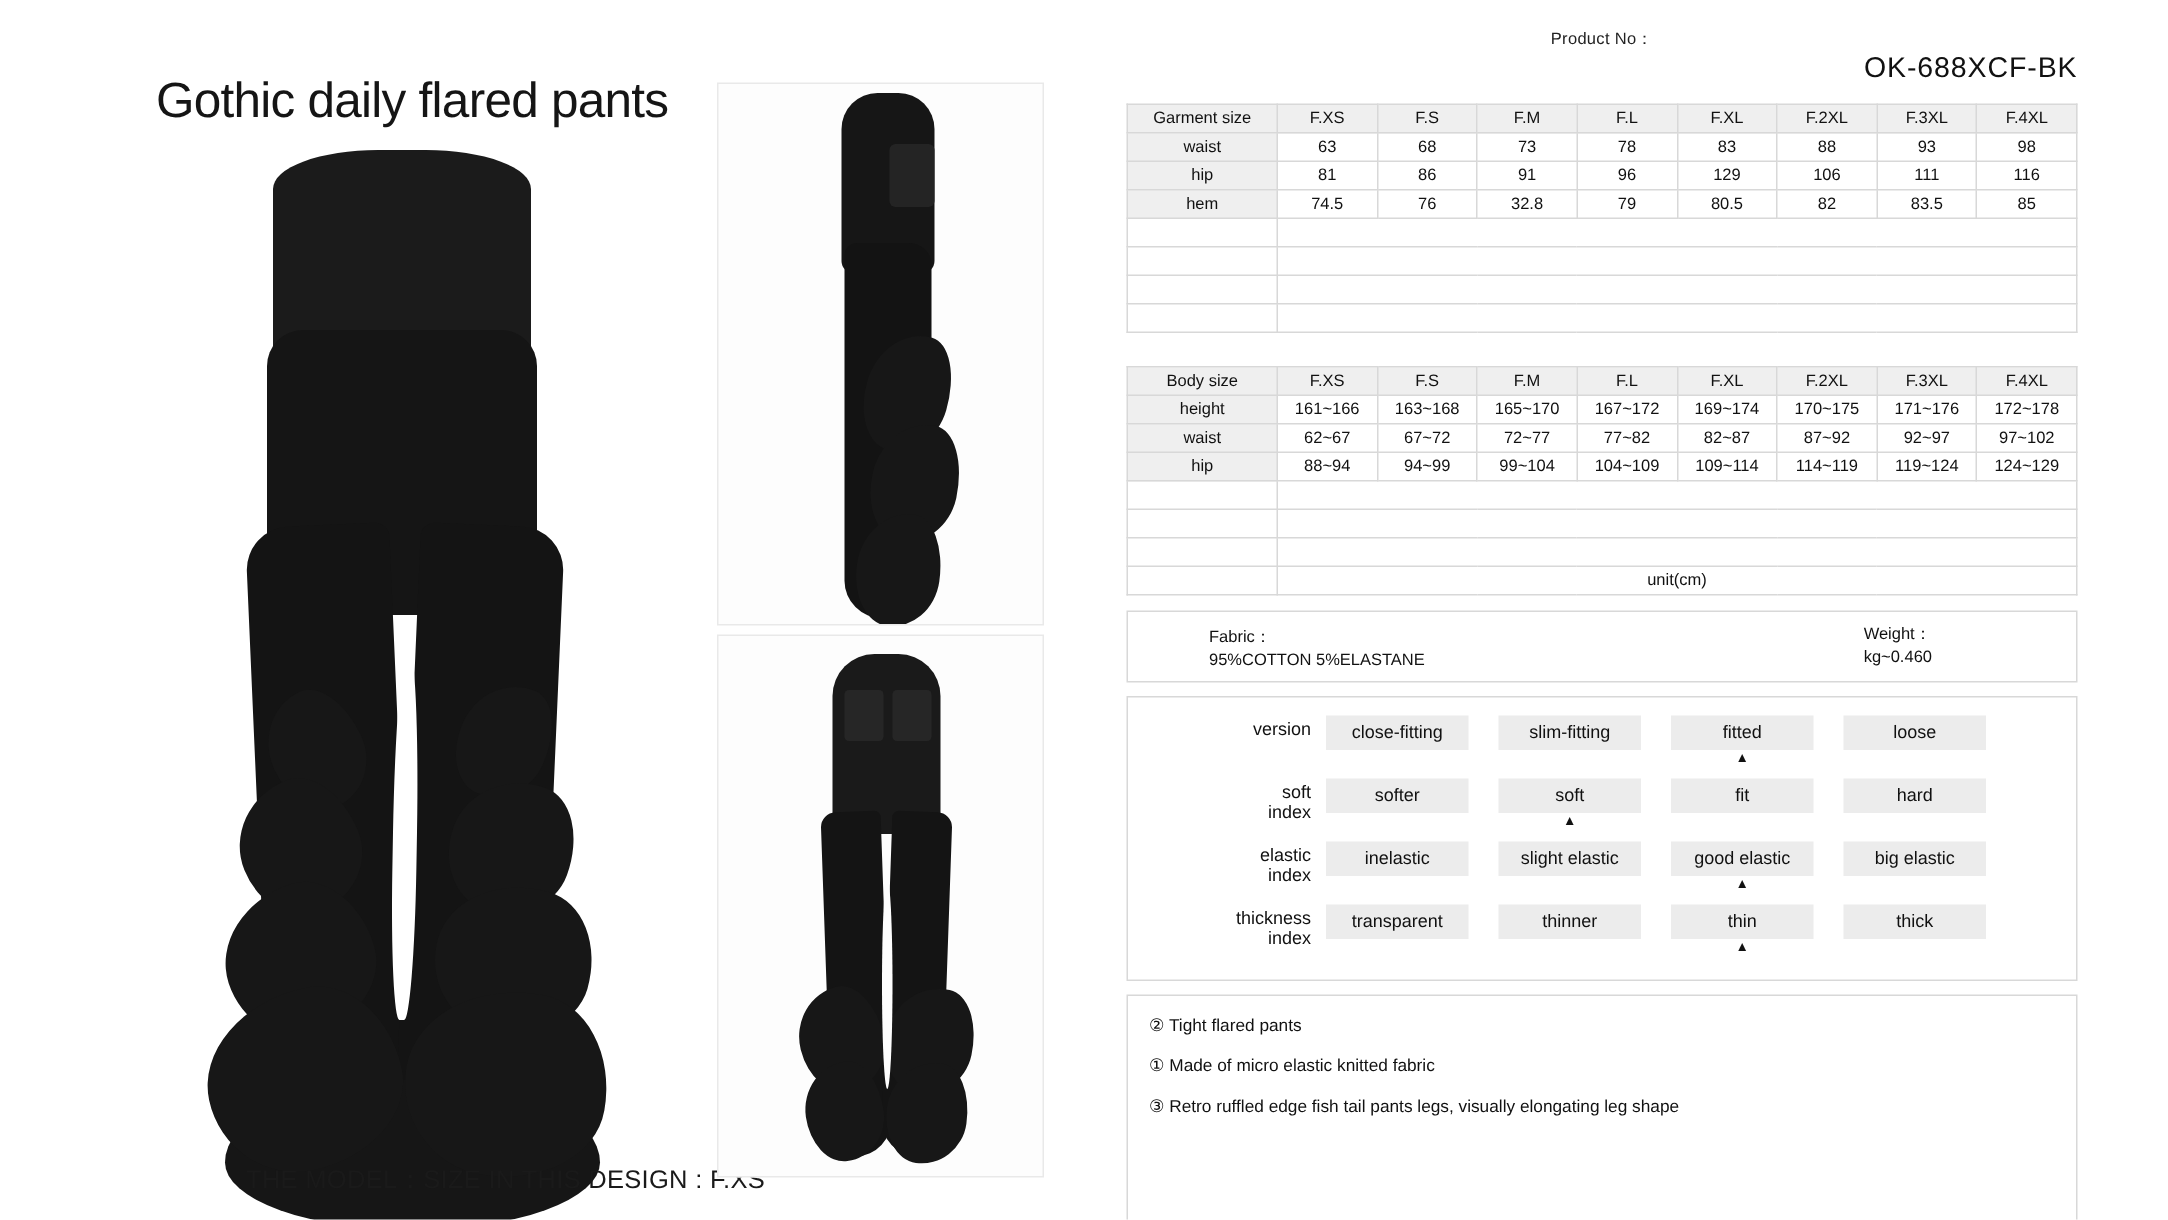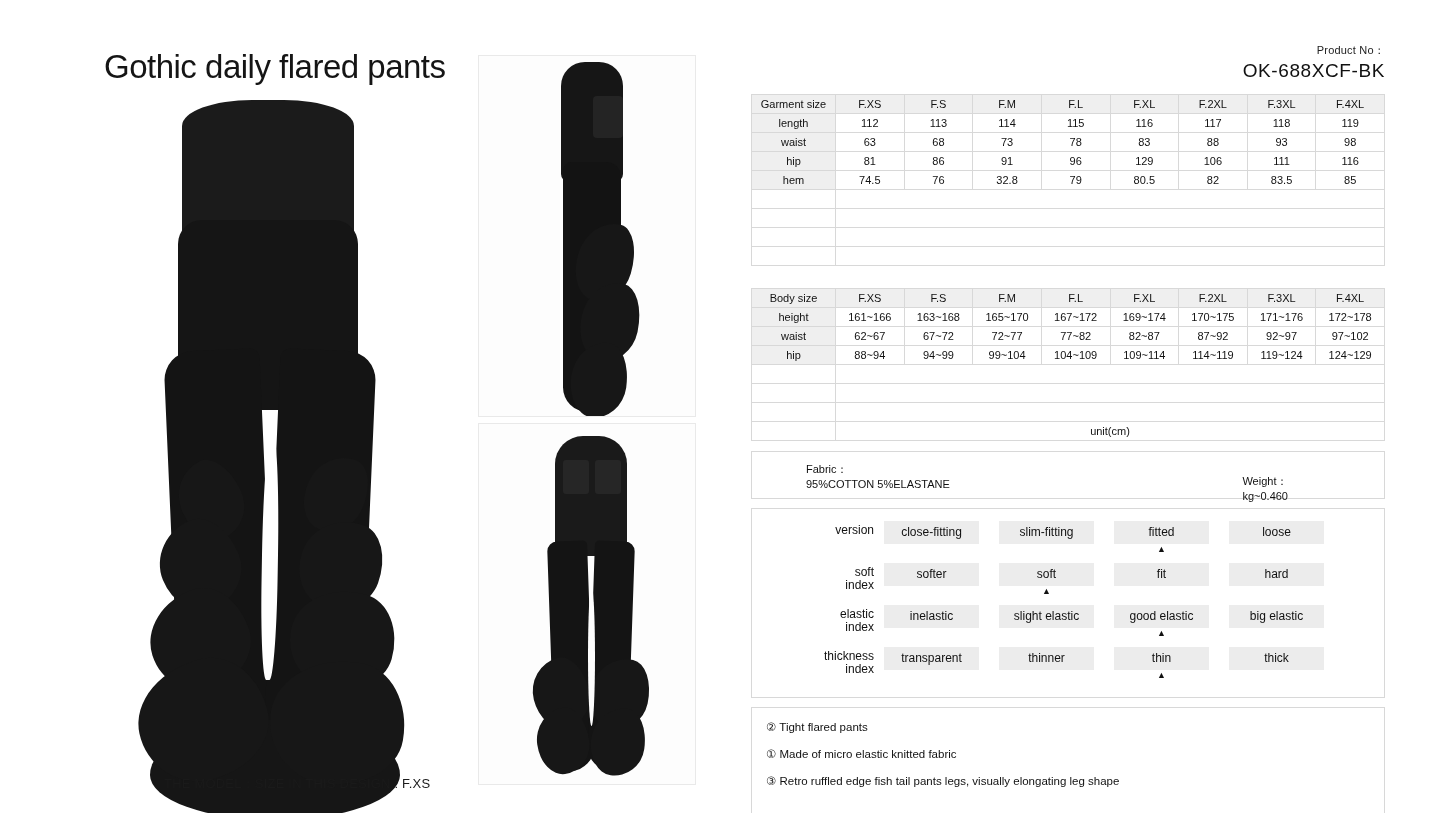--- a/index.html
+++ b/index.html
@@ -24,21 +24,21 @@
     left: 104px; top: 48px;
     font-size: 33px;
     font-weight: 400;
     letter-spacing: -0.5px;
     color: #151515;
     white-space: nowrap;
   }
   .model-note {
     position: absolute;
     left: 164px; top: 775px;
-    font-size: 13px;
+    font-size: 17px;
     color: #1a1a1a;
     letter-spacing: 0.2px;
     white-space: nowrap;
   }
 
   
   .garment-main {
     position: absolute;
     left: 120px; top: 100px;
     width: 300px; height: 650px;
@@ -135,25 +135,24 @@
   .bf-r3 { left: 12px; top: 272px; width: 52px; height: 66px; transform: rotate(-8deg);}
   .bf-r4 { left: 66px; top: 272px; width: 54px; height: 68px; transform: rotate(8deg);}
 
   
   .right-panel {
     position: absolute;
     left: 751px; top: 18px;
     width: 634px;
   }
   .prod-no-label {
-    text-align: right;
+    text-align: center;
     font-size: 11px;
     color: #222;
     letter-spacing: .2px;
-    margin-top: 25px;
   }
   .prod-no-value {
     text-align: right;
     font-size: 19px;
     letter-spacing: .6px;
     margin-top: 2px;
     color: #111;
   }
 
   table.size-table {
@@ -166,21 +165,21 @@
     border: 1px solid #d8d8d8;
     height: 19px;
     font-size: 11px;
     text-align: center;
     font-weight: normal;
     color: #111;
     padding: 0;
   }
   table.size-table th.rowhead, table.size-table td.rowhead {
     background: #efefef;
-    width: 84px;
+    width: 100px;
   }
   table.size-table tr.head th { background: #efefef; }
   table.size-table td.empty { height: 19px; }
   .unit-row td {
     text-align: right;
     padding-right: 6px;
     font-size: 11px;
     border: 1px solid #d8d8d8;
   }
   .unit-cell-left { background: #fff; }
@@ -192,21 +191,21 @@
     border: 1px solid #d8d8d8;
     margin-top: 10px;
     height: 48px;
     position: relative;
   }
   .fabric-label {
     position: absolute; left: 54px; top: 10px;
     font-size: 11px; line-height: 15px; color: #111;
   }
   .weight-label {
-    position: absolute; right: 96px; top: 22px;
+    position: absolute; right: 96px; top: 8px;
     font-size: 11px; line-height: 15px; color: #111;
   }
 
   .index-box {
     width: 634px;
     border: 1px solid #d8d8d8;
     margin-top: 9px;
     padding: 12px 0 16px 0;
   }
   .index-row {
@@ -322,31 +321,20 @@
           <th>F.M</th>
           <th>F.L</th>
           <th>F.XL</th>
           <th>F.2XL</th>
           <th>F.3XL</th>
           <th>F.4XL</th>
         </tr>
       </thead>
       <tbody>
         <tr>
-          <td class="rowhead">length</td>
-          <td>112</td>
-          <td>113</td>
-          <td>114</td>
-          <td>115</td>
-          <td>116</td>
-          <td>117</td>
-          <td>118</td>
-          <td>119</td>
-        </tr>
-        <tr>
           <td class="rowhead">waist</td>
           <td>63</td>
           <td>68</td>
           <td>73</td>
           <td>78</td>
           <td>83</td>
           <td>88</td>
           <td>93</td>
           <td>98</td>
         </tr>

